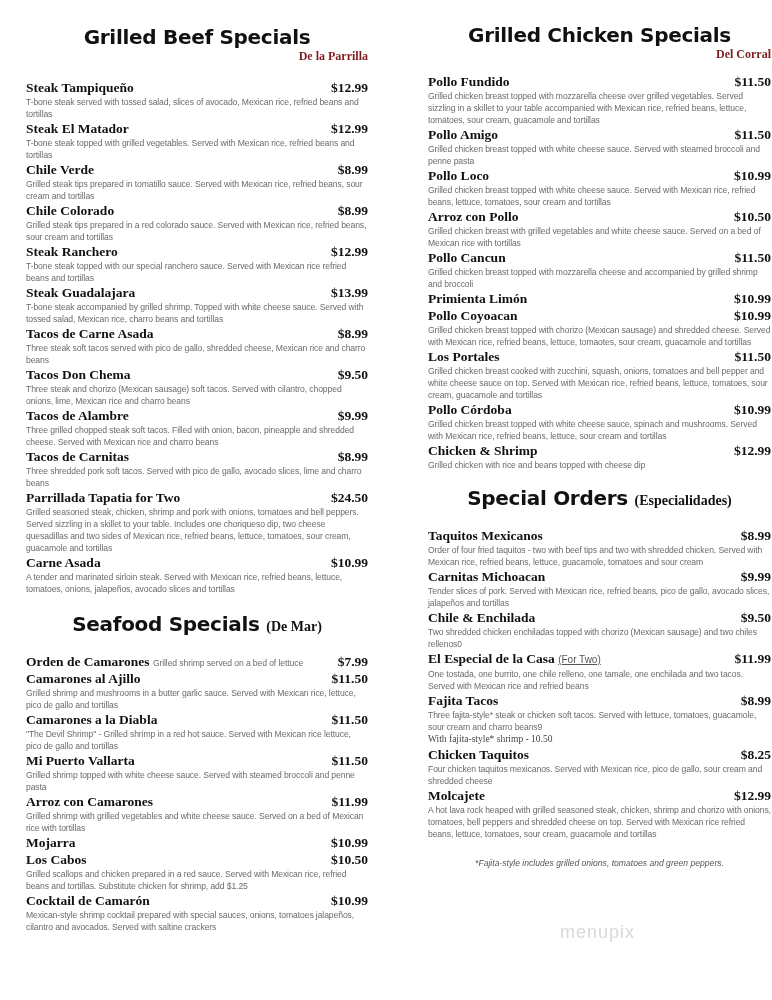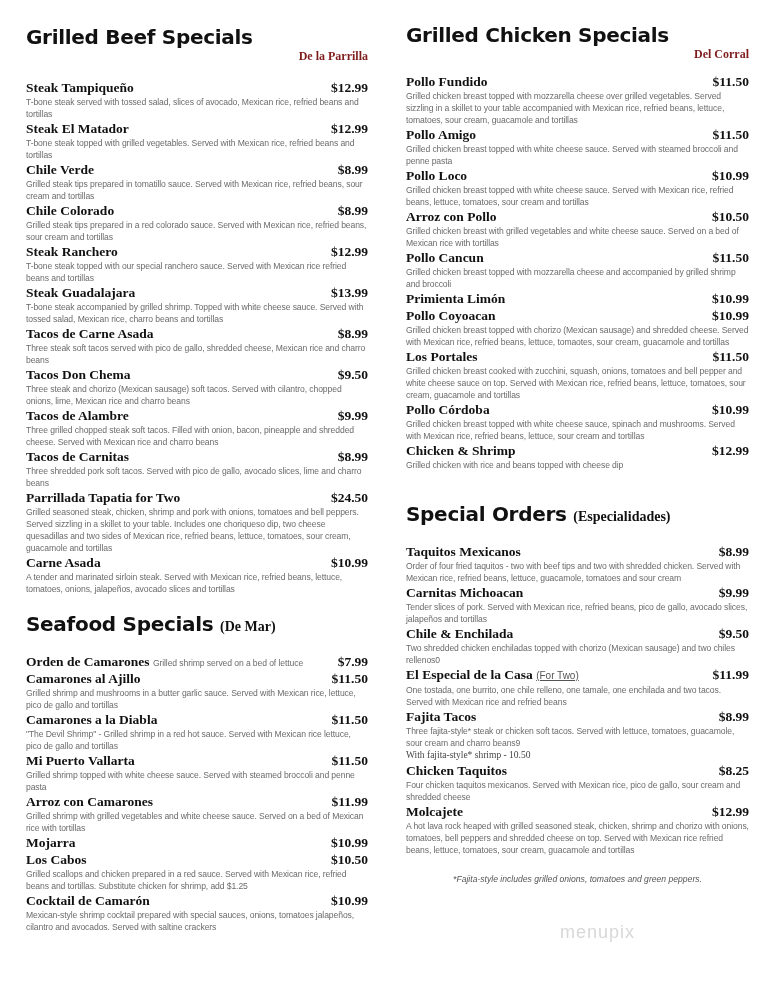--- a/index.html
+++ b/index.html
@@ -1,22 +1,22 @@
 <!DOCTYPE html>
 <html><head>
 <meta charset="utf-8">
 <style>
   * { box-sizing: border-box; margin: 0; padding: 0; }
   html, body { width: 772px; height: 1000px; background: #ffffff; overflow: hidden; }
   body { position: relative; font-family: "Liberation Serif", serif; color: #1a1a1a; }
   .col { position: absolute; top: 0; }
   .col-left { left: 26px; width: 342px; }
-  .col-right { left: 406px; width: 343px; }
+  .col-right { left: 428px; width: 343px; }
   .sec-title {
-    font-family: "DejaVu Sans", sans-serif; font-weight: bold; 
+    font-family: "DejaVu Sans", sans-serif; font-weight: bold; text-align: center;
     font-size: 20px; letter-spacing: -0.3px; color: #111; line-height: 22px;
   }
   .sec-sub {
     font-family: "Liberation Serif", serif; font-weight: bold; text-align: right;
     font-size: 12px; color: #7f1d1d; line-height: 16px;
   }
   .sec-title .paren {
     font-family: "Liberation Serif", serif; font-size: 14px; font-weight: bold; letter-spacing: 0;
   }
   .item { position: relative; margin-bottom: 1px; }
@@ -257,21 +257,21 @@
       </div>
     <div class="item">
         <div class="item-head">
           <span class="item-name">Chicken &amp; Shrimp</span>
           <span class="item-price">$12.99</span>
         </div>
         <div class="item-desc">Grilled chicken with rice and beans topped with cheese dip</div>
       </div>
   </div>
 
-  <div style="margin-top:32px;">
+  <div style="margin-top:16px;">
     <div class="sec-title" style="margin-bottom:16px;">
       <span>Special Orders</span>
       <span class="paren">(Especialidades)</span>
     </div>
     <div class="item">
         <div class="item-head">
           <span class="item-name">Taquitos Mexicanos</span>
           <span class="item-price">$8.99</span>
         </div>
         <div class="item-desc">Order of four fried taquitos - two with beef tips and two with shredded chicken. Served with Mexican rice, refried beans, lettuce, guacamole, tomatoes and sour cream</div>

